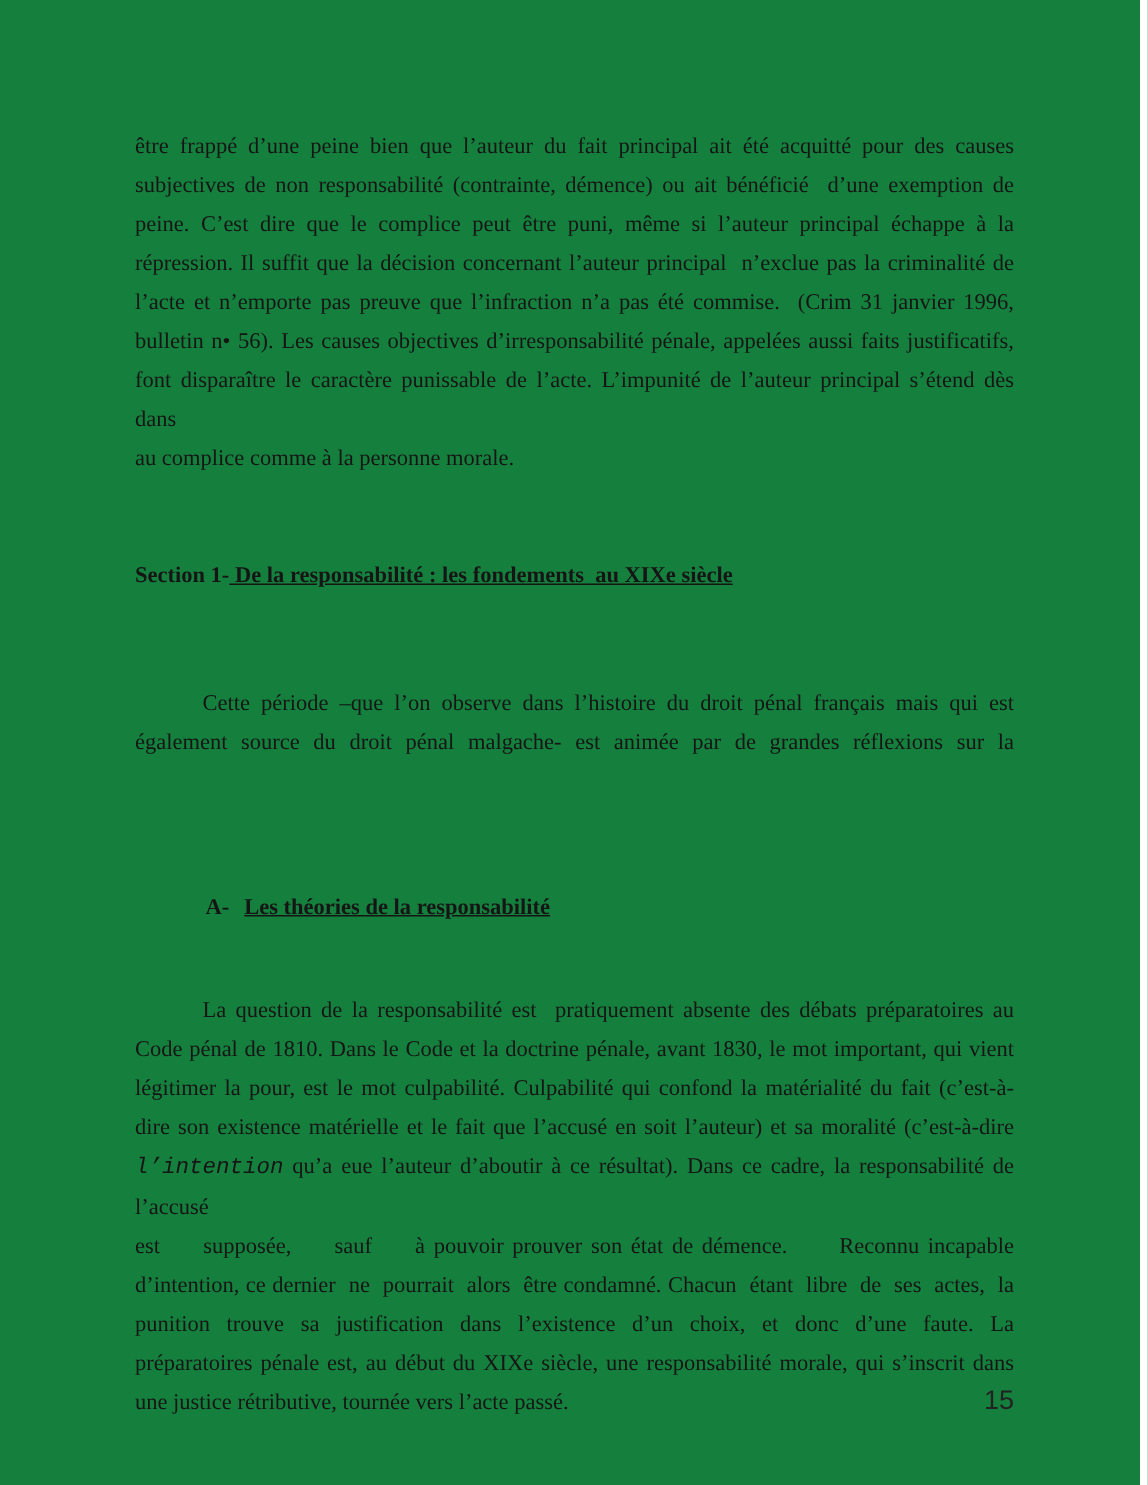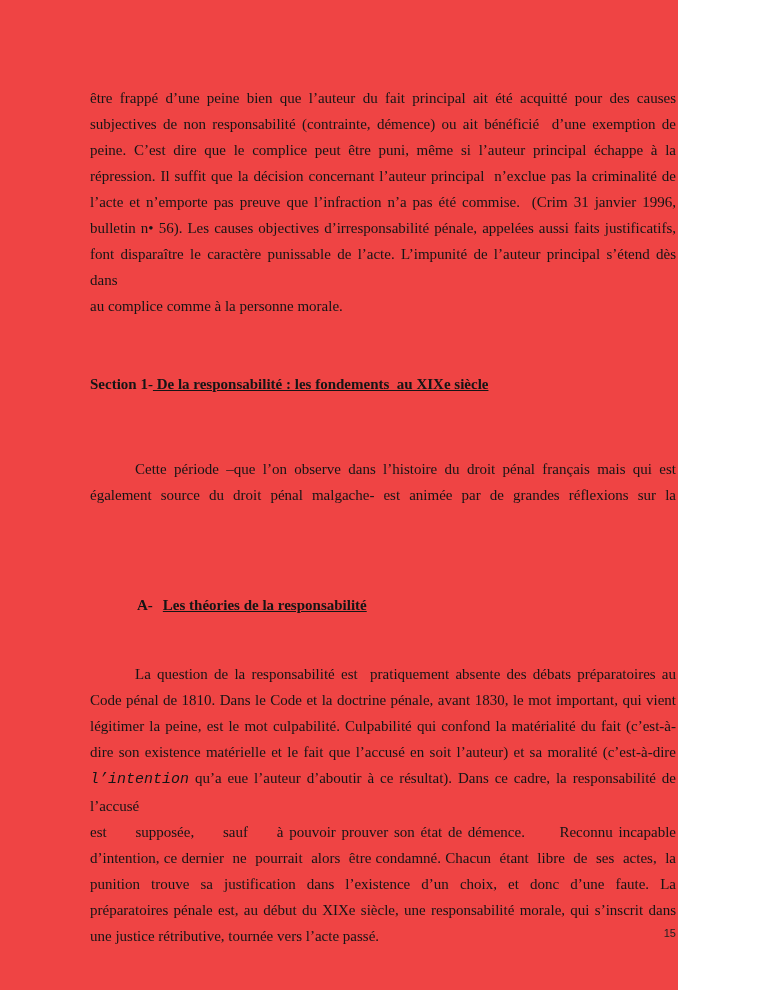--- a/index.html
+++ b/index.html
@@ -1,19 +1,19 @@
 <!DOCTYPE html>
 <html lang="fr"><head>
 <meta charset="utf-8">
 <style>
   html, body { margin:0; padding:0; background:#ffffff; }
   .page {
     position:relative;
-    width:678px; height:990px;
-    background:#ef4444;
+    width:760px; height:990px;
+    background:#15803d;
     overflow:hidden;
     font-family:"Liberation Serif","DejaVu Serif",serif;
     color:#151515;
   }
   .content {
     position:absolute;
     left:90px; top:85px; width:586px;
     font-size:15px;
     line-height:26px;
   }
@@ -34,21 +34,21 @@
   .hA   { margin-top:84px; padding-left:47px; }
   .hA .label { margin-right:10px; }
   .p3   { margin-top:43px; }
   .u    { text-decoration:underline; }
   .it   { font-style:italic;font-family:Liberation Mono, monospace; }
   .page-number {
     position:absolute;
     left:90px; top:926px; width:586px;
     text-align:right;
     font-family:"Liberation Sans","DejaVu Sans",sans-serif;
-    font-size:11px;
+    font-size:18px;
     line-height:15px;
     color:#222;
   }
 </style>
 </head>
 <body>
 
 <div class="page">
   <div class="content">
 
@@ -72,21 +72,21 @@
       <div class="ln">également source du droit pénal malgache- est animée par de grandes réflexions sur la</div>
     </div>
 
     <div class="heading hA">
       <span class="label">A-</span><span class="u">Les théories de la responsabilité</span>
     </div>
 
     <div class="p3">
       <div class="ln ind">La question de la responsabilité est&nbsp; pratiquement absente des débats préparatoires au</div>
       <div class="ln">Code pénal de 1810. Dans le Code et la doctrine pénale, avant 1830, le mot important, qui vient</div>
-      <div class="ln">légitimer la peine, est le mot culpabilité. Culpabilité qui confond la matérialité du fait (c’est-à-</div>
+      <div class="ln">légitimer la pour, est le mot culpabilité. Culpabilité qui confond la matérialité du fait (c’est-à-</div>
       <div class="ln">dire son existence matérielle et le fait que l’accusé en soit l’auteur) et sa moralité (c’est-à-dire</div>
       <div class="ln">
         <span class="it">l’intention</span><span> qu’a eue l’auteur d’aboutir à ce résultat). Dans ce cadre, la responsabilité de l’accusé</span>
       </div>
       <div class="ln">est&nbsp;&nbsp;&nbsp;&nbsp; supposée,&nbsp;&nbsp;&nbsp;&nbsp; sauf&nbsp;&nbsp;&nbsp;&nbsp; à pouvoir prouver son état de démence.&nbsp;&nbsp;&nbsp;&nbsp;&nbsp; Reconnu incapable</div>
       <div class="ln">d’intention, ce dernier&nbsp; ne&nbsp; pourrait&nbsp; alors&nbsp; être condamné. Chacun&nbsp; étant&nbsp; libre&nbsp; de&nbsp; ses&nbsp; actes,&nbsp; la</div>
       <div class="ln">punition trouve sa justification dans l’existence d’un choix, et donc d’une faute. La</div>
       <div class="ln">préparatoires pénale est, au début du XIXe siècle, une responsabilité morale, qui s’inscrit dans</div>
       <div class="ln last">une justice rétributive, tournée vers l’acte passé.</div>
     </div>

